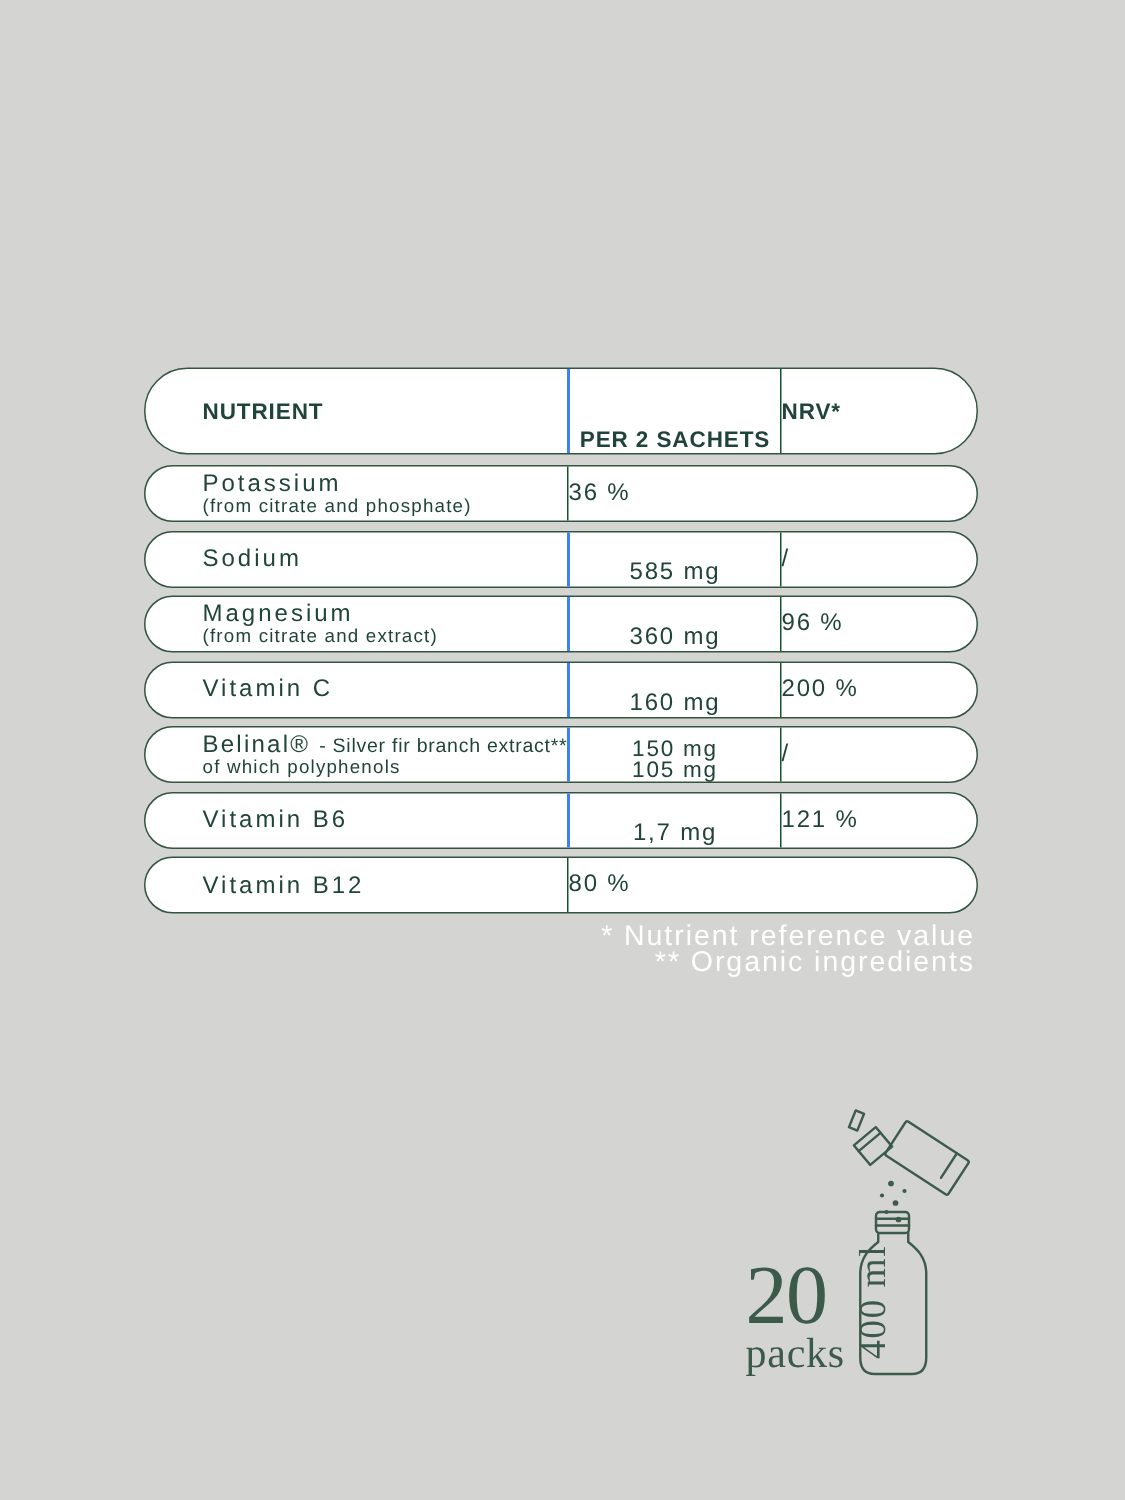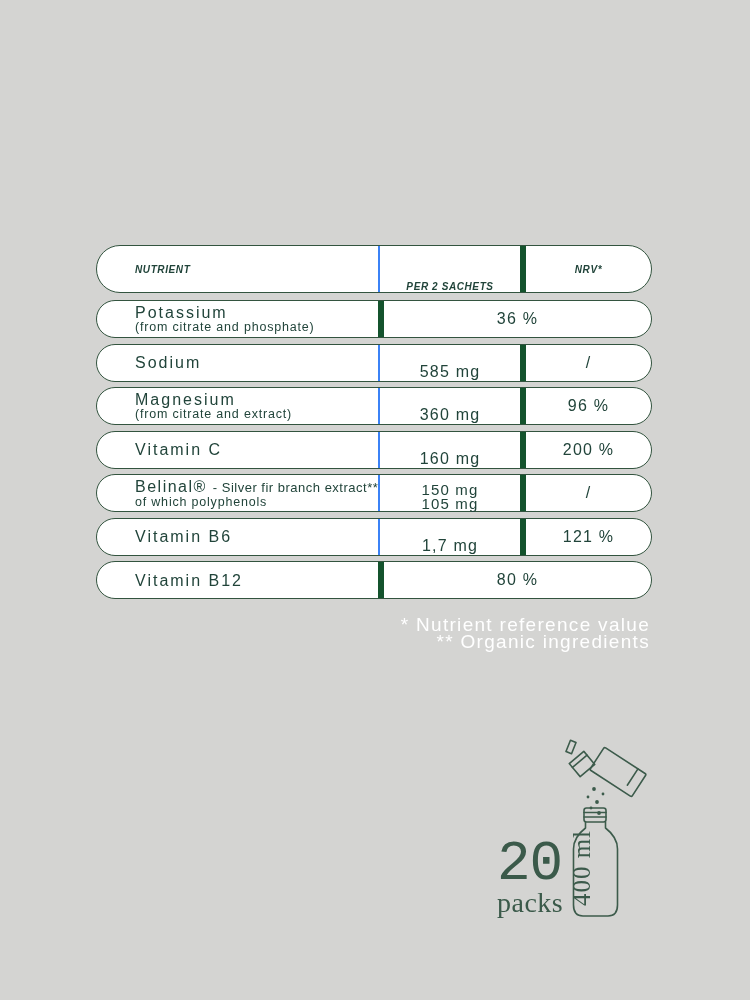--- a/index.html
+++ b/index.html
@@ -17,49 +17,48 @@
     display:flex;
     width:556px;
     background:#ffffff;
     border:1px solid #33543f;
     border-radius:19px;
     height:38px;
     margin-bottom:5.5px;
     color:#21443a;
   }
   .row.header{
-    height:48px;
+    height:58px;
     border-radius:29px;
     margin-bottom:7px;
     font-weight:bold;
-    font-size:10px;
+    font-size:15px;
     letter-spacing:.6px;
-    font-style:italic;
   }
   .c1{box-sizing:border-box;width:281px;display:flex;flex-direction:column;justify-content:center;padding-left:38px;}
   .c2{box-sizing:border-box;width:142px;border-left:2px solid #3b82f6;display:flex;flex-direction:column;align-items:center;justify-content:flex-end;text-align:center;}
-  .c3{box-sizing:border-box;flex:1;border-left:6px solid #14532d;display:flex;align-items:center;justify-content:center;text-align:center;}
+  .c3{box-sizing:border-box;flex:1;border-left:1px solid #14532d;display:flex;align-items:center;text-align:center;}
   .nm{font-size:16px;letter-spacing:2px;line-height:17px;white-space:nowrap;}
   .sub{font-size:12.5px;letter-spacing:.8px;line-height:13px;white-space:nowrap;}
   .val{font-size:16px;letter-spacing:1.2px;}
   .val2{font-size:15px;letter-spacing:1.2px;line-height:14px;}
   .sfx{font-size:13px;letter-spacing:.5px;}
   
   .footnotes{
     position:absolute;top:616px;right:100px;
     text-align:right;color:#ffffff;
     font-size:19px;line-height:17px;letter-spacing:1.3px;
   }
   
   .packinfo{
     position:absolute;left:497px;top:839px;
     color:#3b5a4a;font-family:"Liberation Serif", serif;
     text-align:left;
   }
-  .packinfo .num{font-size:56px;line-height:50px;letter-spacing:-1px;font-family:Liberation Mono, monospace;}
+  .packinfo .num{font-size:56px;line-height:50px;letter-spacing:-1px;}
   .packinfo .unit{font-size:28px;line-height:26px;margin-top:1px;letter-spacing:.5px;}
   
   .pour{position:absolute;left:540px;top:728px;}
   .pour *{vector-effect:none;}
 </style>
 </head>
 <body>
 
 <div class="stage">
 

